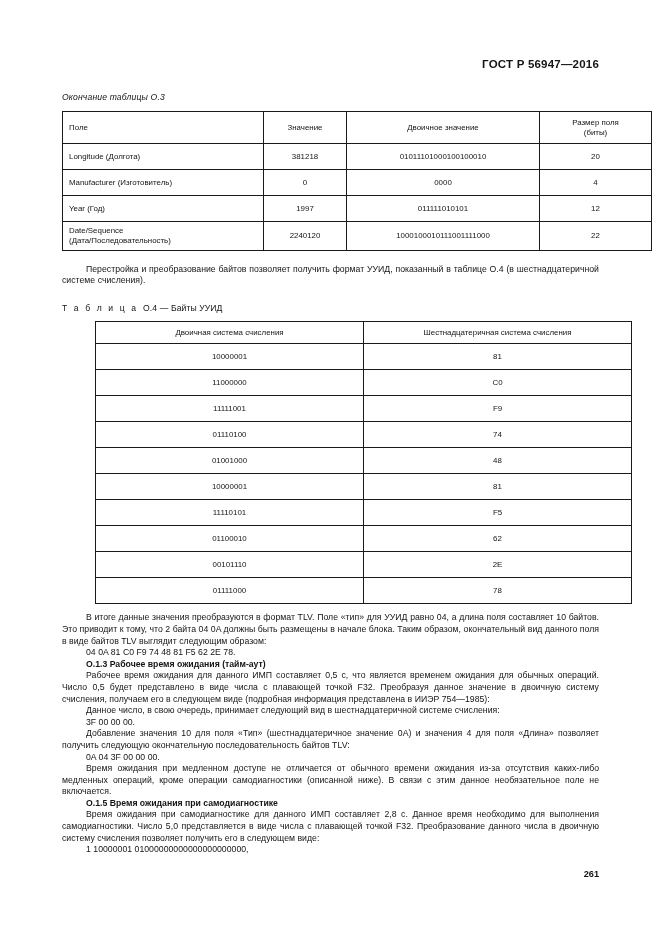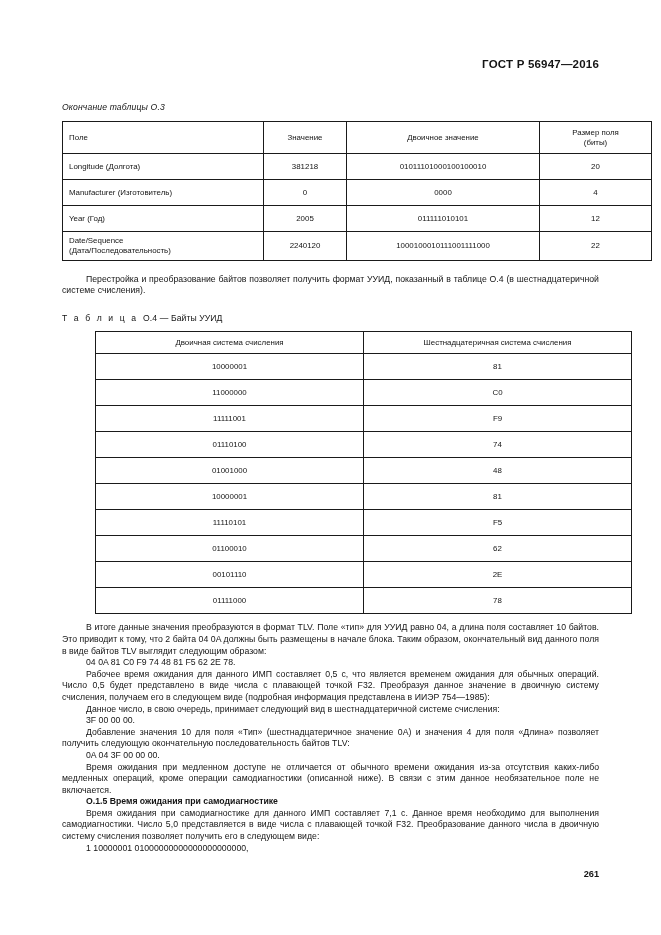--- a/index.html
+++ b/index.html
@@ -40,21 +40,21 @@
   .content {
     position: absolute;
     left: 62px;
     top: 92px;
     width: 537px;
   }
 
   .caption-italic {
     font-style: italic;
     font-size: 8.6px;
-    margin: 10px 0 9px 0;
+    margin: 0 0 9px 0;
     letter-spacing: 0.15px;
   }
 
   .table-caption {
     font-size: 8.6px;
     margin: 16px 0 8px 0;
     letter-spacing: 0.1px;
   }
   .table-caption .spaced {
     letter-spacing: 2.1px;
@@ -154,21 +154,21 @@
           <td class="c-size">20</td>
         </tr>
         <tr>
           <td class="c-field">Manufacturer (Изготовитель)</td>
           <td class="c-value">0</td>
           <td class="c-binary">0000</td>
           <td class="c-size">4</td>
         </tr>
         <tr>
           <td class="c-field">Year (Год)</td>
-          <td class="c-value">2005</td>
+          <td class="c-value">1997</td>
           <td class="c-binary">011111010101</td>
           <td class="c-size">12</td>
         </tr>
         <tr>
           <td class="c-field">
             <span>Date/Sequence</span><br>
             <span>(Дата/Последовательность)</span>
           </td>
           <td class="c-value">2240120</td>
           <td class="c-binary">1000100010111001111000</td>
@@ -234,29 +234,30 @@
           <td class="c-hex">78</td>
         </tr>
       </tbody>
     </table>
 
     <div class="gap-m"></div>
 
     <p class="body indent">В итоге данные значения преобразуются в формат TLV. Поле «тип» для УУИД равно 04, а длина поля составляет 10 байтов. Это приводит к тому, что 2 байта 04 0A должны быть размещены в начале блока. Таким образом, окончательный вид данного поля в виде байтов TLV выглядит следующим образом:</p>
     <p class="body hang">04 0A 81 C0 F9 74 48 81 F5 62 2E 78.</p>
 
+    <p class="heading">О.1.3 Рабочее время ожидания (тайм-аут)</p>
     <p class="body indent">Рабочее время ожидания для данного ИМП составляет 0,5 с, что является временем ожидания для обычных операций. Число 0,5 будет представлено в виде числа с плавающей точкой F32. Преобразуя данное значение в двоичную систему счисления, получаем его в следующем виде (подробная информация представлена в ИИЭР 754—1985):</p>
     <p class="body indent">Данное число, в свою очередь, принимает следующий вид в шестнадцатеричной системе счисления:</p>
     <p class="body hang">3F 00 00 00.</p>
     <p class="body indent">Добавление значения 10 для поля «Тип» (шестнадцатеричное значение 0A) и значения 4 для поля «Длина» позволяет получить следующую окончательную последовательность байтов TLV:</p>
     <p class="body hang">0A 04 3F 00 00 00.</p>
 
     <p class="body indent">Время ожидания при медленном доступе не отличается от обычного времени ожидания из-за отсутствия каких-либо медленных операций, кроме операции самодиагностики (описанной ниже). В связи с этим данное необязательное поле не включается.</p>
 
     <p class="heading">О.1.5 Время ожидания при самодиагностике</p>
-    <p class="body indent">Время ожидания при самодиагностике для данного ИМП составляет 7,1 с. Данное время необходимо для выполнения самодиагностики. Число 5,0 представляется в виде числа с плавающей точкой F32. Преобразование данного числа в двоичную систему счисления позволяет получить его в следующем виде:</p>
+    <p class="body indent">Время ожидания при самодиагностике для данного ИМП составляет 2,8 с. Данное время необходимо для выполнения самодиагностики. Число 5,0 представляется в виде числа с плавающей точкой F32. Преобразование данного числа в двоичную систему счисления позволяет получить его в следующем виде:</p>
     <p class="body hang">1 10000001 01000000000000000000000,</p>
 
   </div>
 
   <div class="page-number">261</div>
 
 </div>
 
 </body></html>

